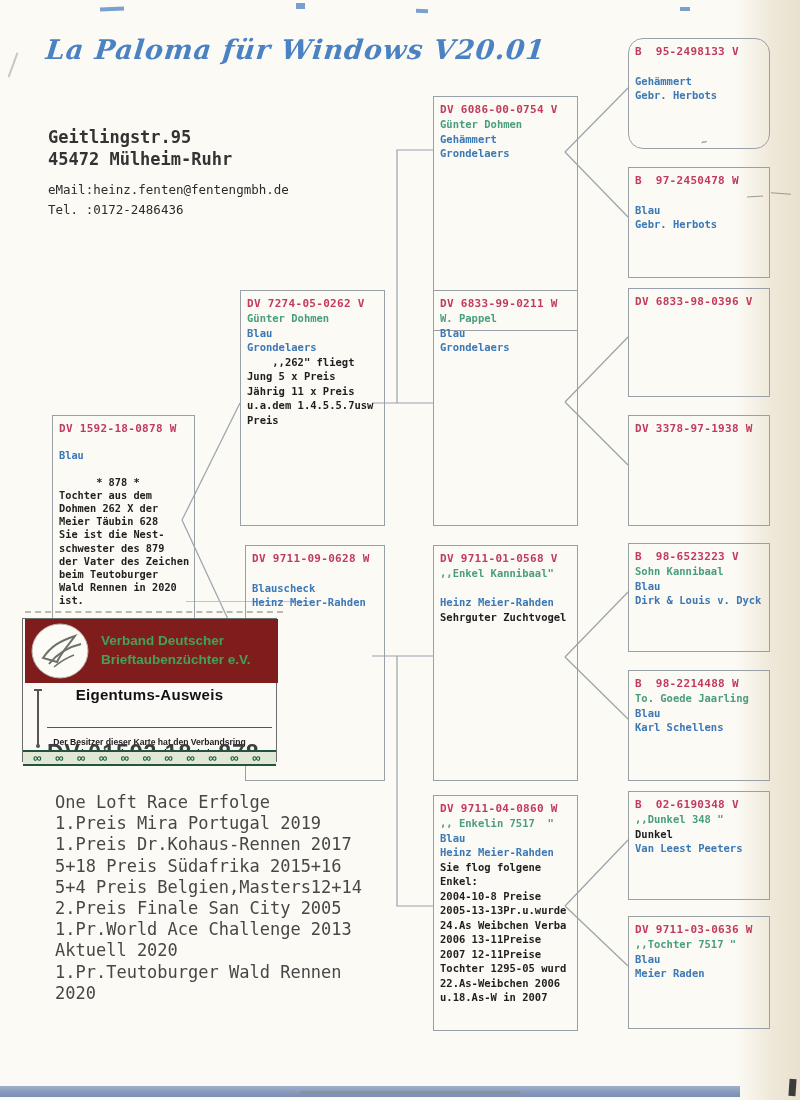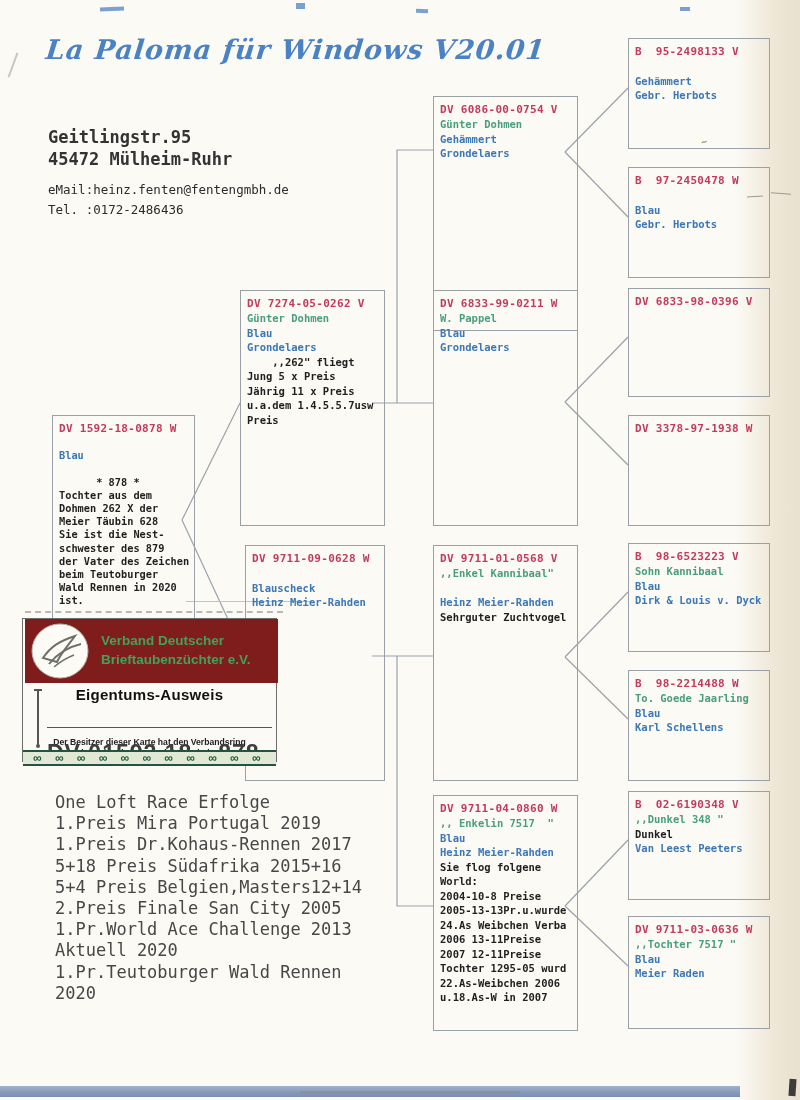--- a/index.html
+++ b/index.html
@@ -91,21 +91,21 @@
         <path d="M565 906 L628 966"></path>
     </g>
   </svg>
 
   <div class="pbox" style="left:433px;top:56px;width:132px;height:224px;margin-top:40px;">
       <div class="ring">DV 6086-00-0754 V</div>
       <div class="bl c-green">Günter Dohmen</div>
       <div class="bl c-blue">Gehämmert</div>
       <div class="bl c-blue">Grondelaers</div>
     </div>
-  <div class="pbox" style="left:628px;top:38px;width:129px;height:100px;">
+  <div class="pbox" style="left:628px;top:38px;width:129px;height:100px;border-radius:15px;">
       <div class="ring">B  95-2498133 V</div>
       <div class="bl c-blue">&nbsp;</div>
       <div class="bl c-blue">Gehämmert</div>
       <div class="bl c-blue">Gebr. Herbots</div>
     </div>
   <div class="pbox" style="left:628px;top:167px;width:129px;height:100px;">
       <div class="ring">B  97-2450478 W</div>
       <div class="bl c-blue">&nbsp;</div>
       <div class="bl c-blue">Blau</div>
       <div class="bl c-blue">Gebr. Herbots</div>
@@ -177,21 +177,21 @@
       <div class="bl c-blue">Blau</div>
       <div class="bl c-blue">Karl Schellens</div>
     </div>
 
   <div class="pbox" style="left:433px;top:795px;width:132px;height:225px;">
       <div class="ring">DV 9711-04-0860 W</div>
       <div class="bl c-green">,, Enkelin 7517  "</div>
       <div class="bl c-blue">Blau</div>
       <div class="bl c-blue">Heinz Meier-Rahden</div>
       <div class="bl c-black">Sie flog folgene</div>
-      <div class="bl c-black">World:</div>
+      <div class="bl c-black">Enkel:</div>
       <div class="bl c-black">2004-10-8 Preise</div>
       <div class="bl c-black">2005-13-13Pr.u.wurde</div>
       <div class="bl c-black">24.As Weibchen Verba</div>
       <div class="bl c-black">2006 13-11Preise</div>
       <div class="bl c-black">2007 12-11Preise</div>
       <div class="bl c-black">Tochter 1295-05 wurd</div>
       <div class="bl c-black">22.As-Weibchen 2006</div>
       <div class="bl c-black">u.18.As-W in 2007</div>
     </div>
   <div class="pbox" style="left:628px;top:791px;width:129px;height:98px;">

